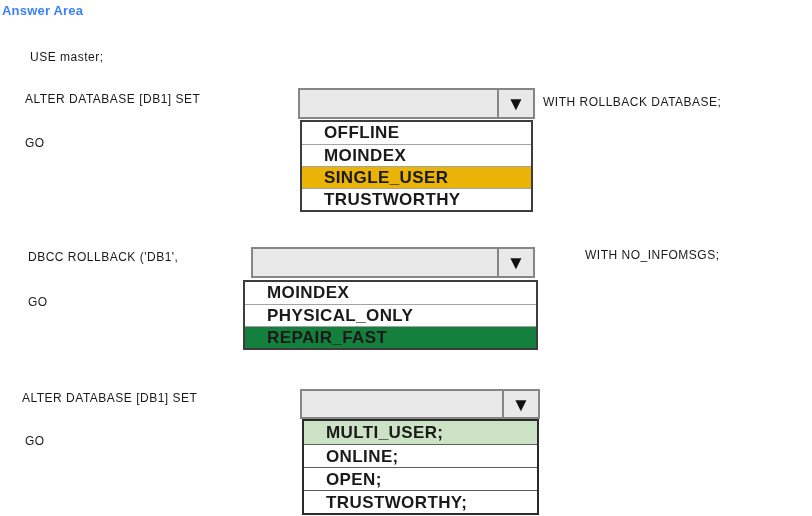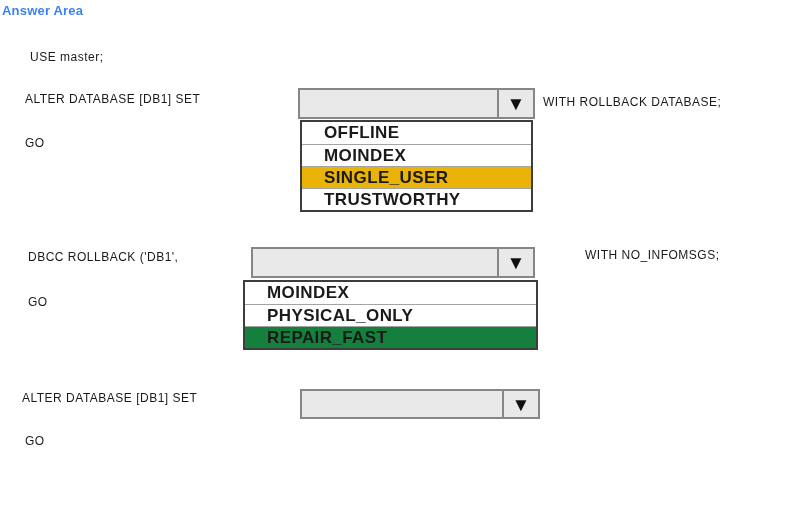--- a/index.html
+++ b/index.html
@@ -121,14 +121,20 @@
 
   <div class="stmt" style="left:22px; top:391px;">ALTER DATABASE [DB1] SET</div>
 
   <div class="combo" style="left:300px; top:389px; width:240px; height:30px;">
     <div class="combo-value" style="background-color: rgb(233, 233, 233);"></div>
     <div class="combo-arrow">▼</div>
   </div>
 
   <div class="stmt" style="left:25px; top:434px;">GO</div>
 
+  <div class="optlist heavy" style="left:302px; top:419px; width:237px;">
+    <div class="optrow" style="background-color: rgb(203, 227, 196);">MULTI_USER;</div>
+    <div class="optrow">ONLINE;</div>
+    <div class="optrow">OPEN;</div>
+    <div class="optrow">TRUSTWORTHY;</div>
+  </div>
 
 </div>
 
 </body></html>

